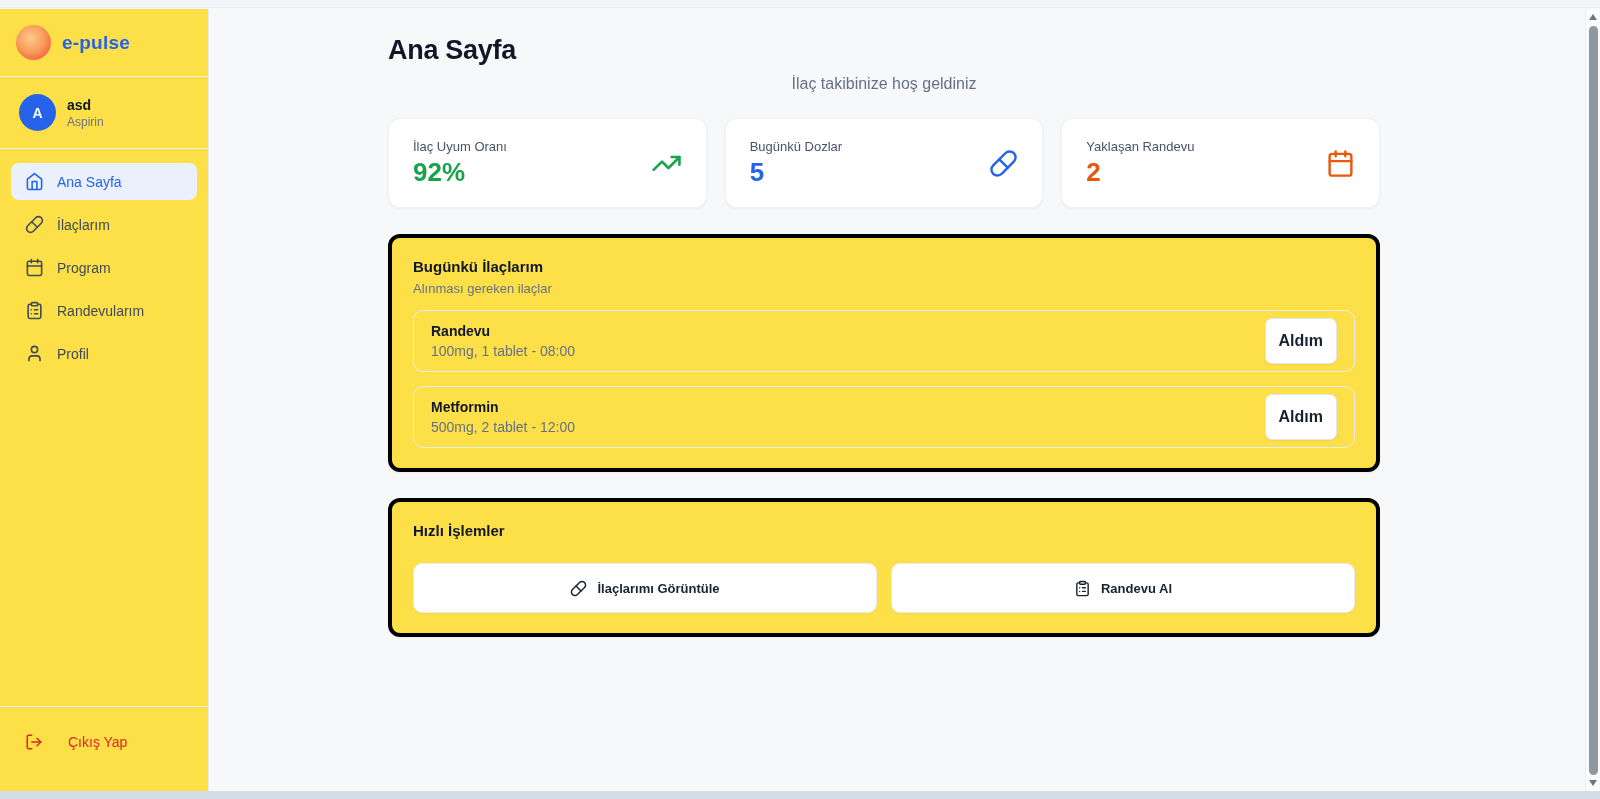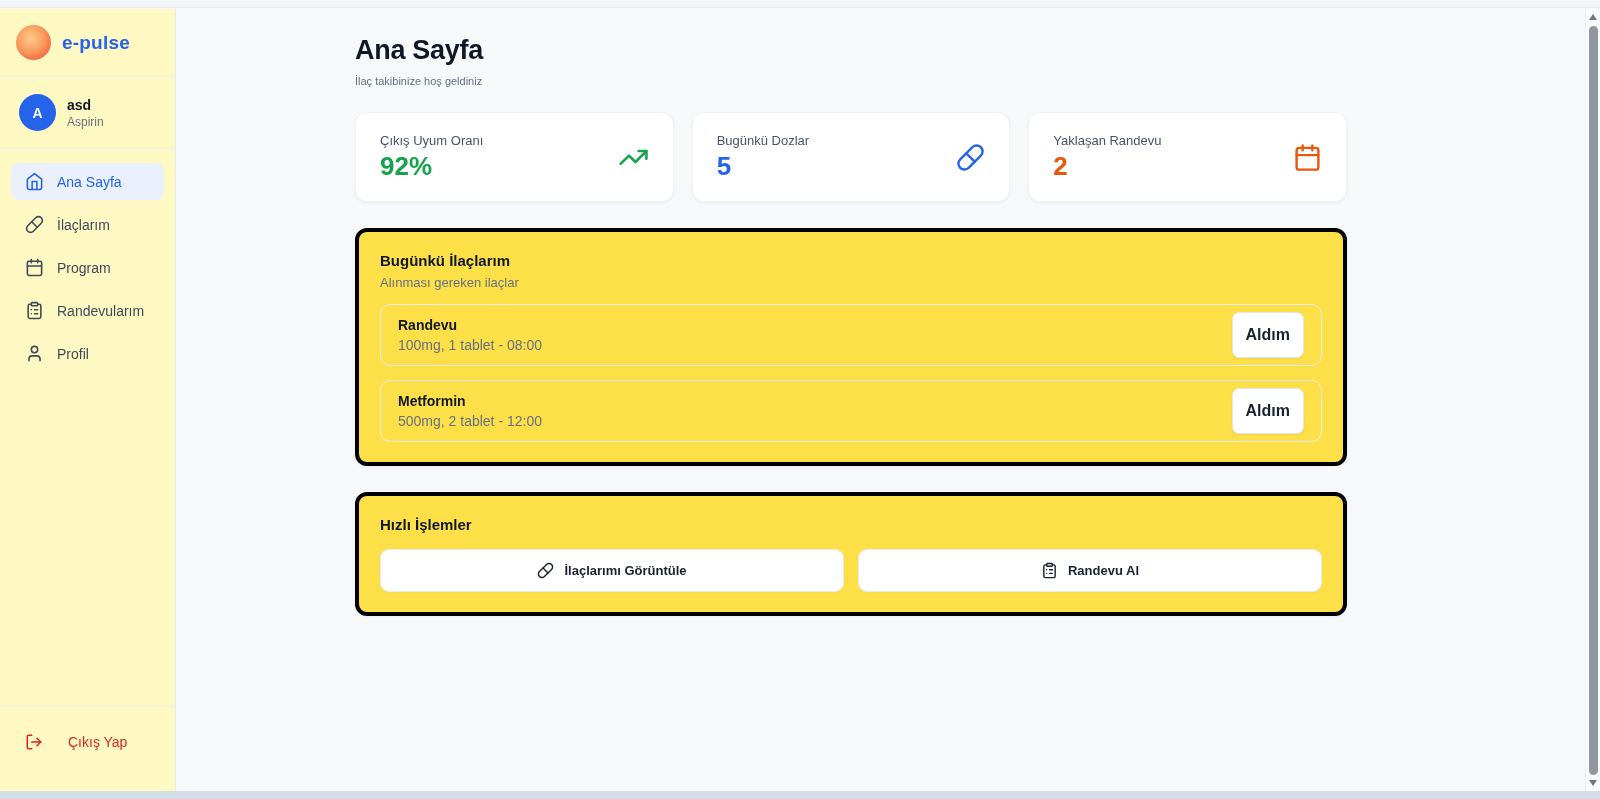--- a/index.html
+++ b/index.html
@@ -23,21 +23,21 @@
     background: #d3dde7; z-index: 5;
   }
 
   .app {
     position: absolute; top: 9px; bottom: 8px; left: 0; right: 15px;
     display: flex;
   }
 
   
   .sidebar {
-    width: 176px; background: #fef9c3; border-right: 1px solid #e6e9ed;
+    width: 209px; background: #fde047; border-right: 1px solid #e6e9ed;
     display: flex; flex-direction: column; flex: none;
   }
   .logo-section {
     display: flex; align-items: center; gap: 11px;
     padding: 16px 16px; border-bottom: 1px solid #eef1f4; height: 68px;
   }
   .logo-circle {
     width: 35px; height: 35px; border-radius: 50%;
     background: radial-gradient(circle at 42% 38%, #fdc98c 0%, #f99d5d 45%, #f55f41 82%, #f59e0b 100%);
   }
@@ -69,21 +69,21 @@
     display: flex; align-items: center; gap: 25px;
     padding: 8px 14px; color: #dc2626; font-size: 14px; cursor: pointer;
     border-radius: 8px;
   }
 
   
   .main { flex: 1; background: #f7f8fa; overflow: hidden; }
   .content { margin-left: 179px; width: 992px; }
 
   h1.page-title { margin: 26px 0 0; font-size: 27px; font-weight: 700; color: #101828; letter-spacing: -.3px; }
-  .page-subtitle { margin: 9px 0 0; font-size: 11px; color: #667085; }
+  .page-subtitle { margin: 9px 0 0; font-size: 16px; color: #667085; text-align: center; }
 
   .stats-row { display: flex; gap: 18px; margin-top: 25px; }
   .stat-card {
     flex: 1; height: 90px; background: #fff; border-radius: 12px;
     border: 1px solid #f0f2f5; box-shadow: 0 1px 3px rgba(16,24,40,.05);
     padding: 16px 24px; display: flex; justify-content: space-between; align-items: center;
   }
   .stat-label { font-size: 13px; color: #475467; }
   .stat-value { font-size: 26px; font-weight: 700; margin-top: 3px; }
   .stat-value.green { color: #16a34a; }
@@ -105,25 +105,26 @@
   .med-name { font-size: 14px; font-weight: 700; color: #101828; }
   .med-details { font-size: 14px; color: #667085; margin-top: 4px; }
   .took-btn {
     font-family: inherit; background: #fff; border: 1px solid #e3e6ea; border-radius: 7px;
     padding: 13px 13px; font-size: 16px; font-weight: 600; color: #182230;
     box-shadow: 0 1px 2px rgba(16,24,40,.06); cursor: pointer;
   }
 
   .qa-row { display: flex; gap: 14px; margin-top: 16px; }
   .qa-btn {
-    font-family: inherit; flex: 1; height: 43px; background: #fff;
+    font-family: inherit; flex: 1; height: 50px; background: #fff;
     border: 1px solid #e8ebef; border-radius: 9px;
     display: flex; align-items: center; justify-content: center; gap: 10px;
     font-size: 13px; font-weight: 600; color: #182230; cursor: pointer;
     box-shadow: 0 1px 2px rgba(16,24,40,.03);
+    margin-top: 8px;
   }
 
   
   .scrollbar {
     position: absolute; top: 9px; bottom: 8px; right: 0; width: 15px;
     background: #fafbfc; border-left: 1px solid #eceef0; z-index: 6;
   }
   .sb-arrow-up, .sb-arrow-down {
     position: absolute; left: 3px; width: 0; height: 0;
     border-left: 4.5px solid transparent; border-right: 4.5px solid transparent;
@@ -209,21 +210,21 @@
 
   <main class="main">
     <div class="content">
 
       <h1 class="page-title">Ana Sayfa</h1>
       <p class="page-subtitle">İlaç takibinize hoş geldiniz</p>
 
       <div class="stats-row">
         <div class="stat-card">
           <div>
-            <div class="stat-label">Çıkış Uyum Oranı</div>
+            <div class="stat-label">İlaç Uyum Oranı</div>
             <div class="stat-value green">92%</div>
           </div>
           <svg width="31" height="31" viewBox="0 0 24 24" fill="none" stroke="#16a34a" stroke-width="2" stroke-linecap="round" stroke-linejoin="round">
               <polyline points="22 7 13.5 15.5 8.5 10.5 2 17"></polyline>
               <polyline points="16 7 22 7 22 13"></polyline>
             </svg>
         </div>
         <div class="stat-card">
           <div>
             <div class="stat-label">Bugünkü Dozlar</div>

